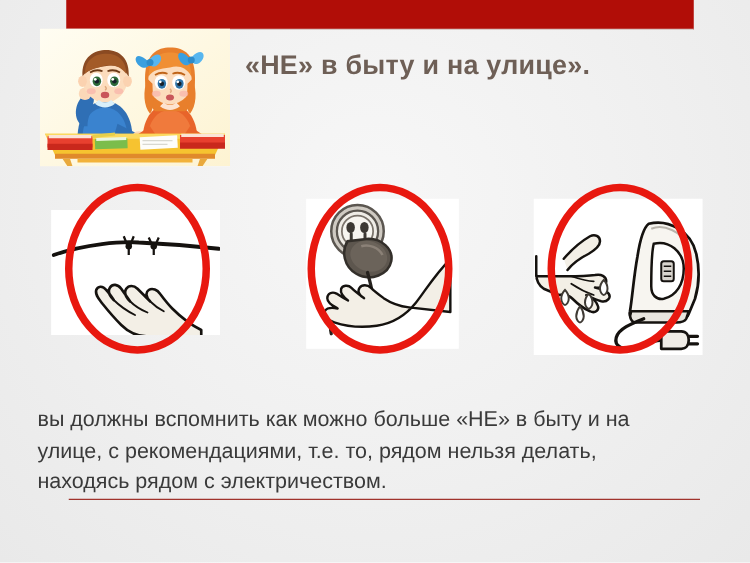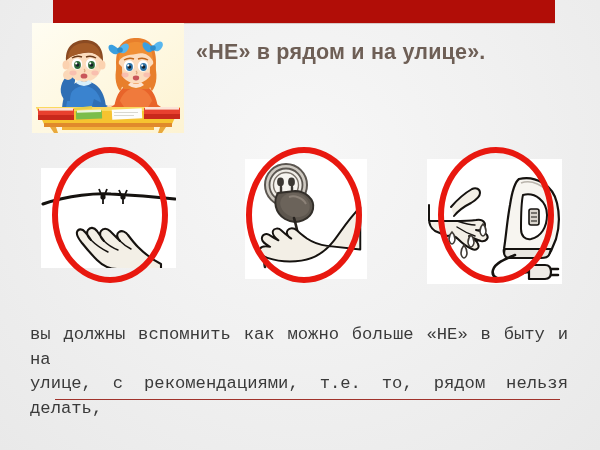--- a/index.html
+++ b/index.html
@@ -54,21 +54,21 @@
     position:absolute;left:24px;top:0px;width:116px;height:136px;
     border:6px solid #e8180f;border-radius:50%;
     box-sizing:border-box;pointer-events:none;
   }
   .circle-item.c2 .ring{left:31px;}
   .circle-item.c3 .ring{left:38px;}
 
   
   .body-text{
     position:absolute;left:30px;top:323px;width:538px;
-    font-family:Liberation Mono, monospace;
+    font-family:Liberation Sans, sans-serif;
     font-size:17.2px;line-height:24.5px;color:#3a3a3a;
     text-align:justify;
   }
   .body-text .ln{display:block;}
   .body-text .ln.j{
     display:flex;justify-content:space-between;
   }
   .rule{
     position:absolute;left:55px;top:399px;width:505px;height:0;
     border-top:1.6px solid #a0332c;
@@ -193,21 +193,21 @@
       <rect x="82" y="92" width="20" height="1" fill="#d8d8d0"></rect>
 
       <g>
         <rect x="112" y="85" width="36" height="9" fill="#e8402f"></rect>
         <rect x="112" y="91" width="36" height="5" fill="#c9281c"></rect>
         <rect x="113" y="84" width="34" height="2.6" fill="#fbe3d6"></rect>
       </g>
     </svg>
   </div>
 
-  <div class="title">«НЕ» в рядом и на улице».</div>
+  <div class="title">«НЕ» в быту и на улице».</div>
 
   <div class="circles">
 
     <div class="circle-item c1">
       <div class="photo p1">
         <svg viewBox="0 0 135 100" xmlns="http://www.w3.org/2000/svg">
           <rect width="135" height="100" fill="#ffffff"></rect>
 
           <path d="M2 36 C28 27, 56 25, 70 26 C92 27, 116 29, 134 31" stroke="#15120f" stroke-width="3.1" fill="none" stroke-linecap="round"></path>
 
@@ -357,16 +357,17 @@
       </div>
       <div class="ring"></div>
     </div>
   </div>
 
   <div class="body-text">
     <span class="ln">вы должны вспомнить как можно больше «НЕ» в быту и на</span>
     <span class="ln j">
         <span>улице, с рекомендациями, т.е. то, рядом нельзя делать,</span>
       </span>
+    <span class="ln">находясь рядом с электричеством.</span>
   </div>
 
   <div class="rule"></div>
 </div>
 
 </body></html>

